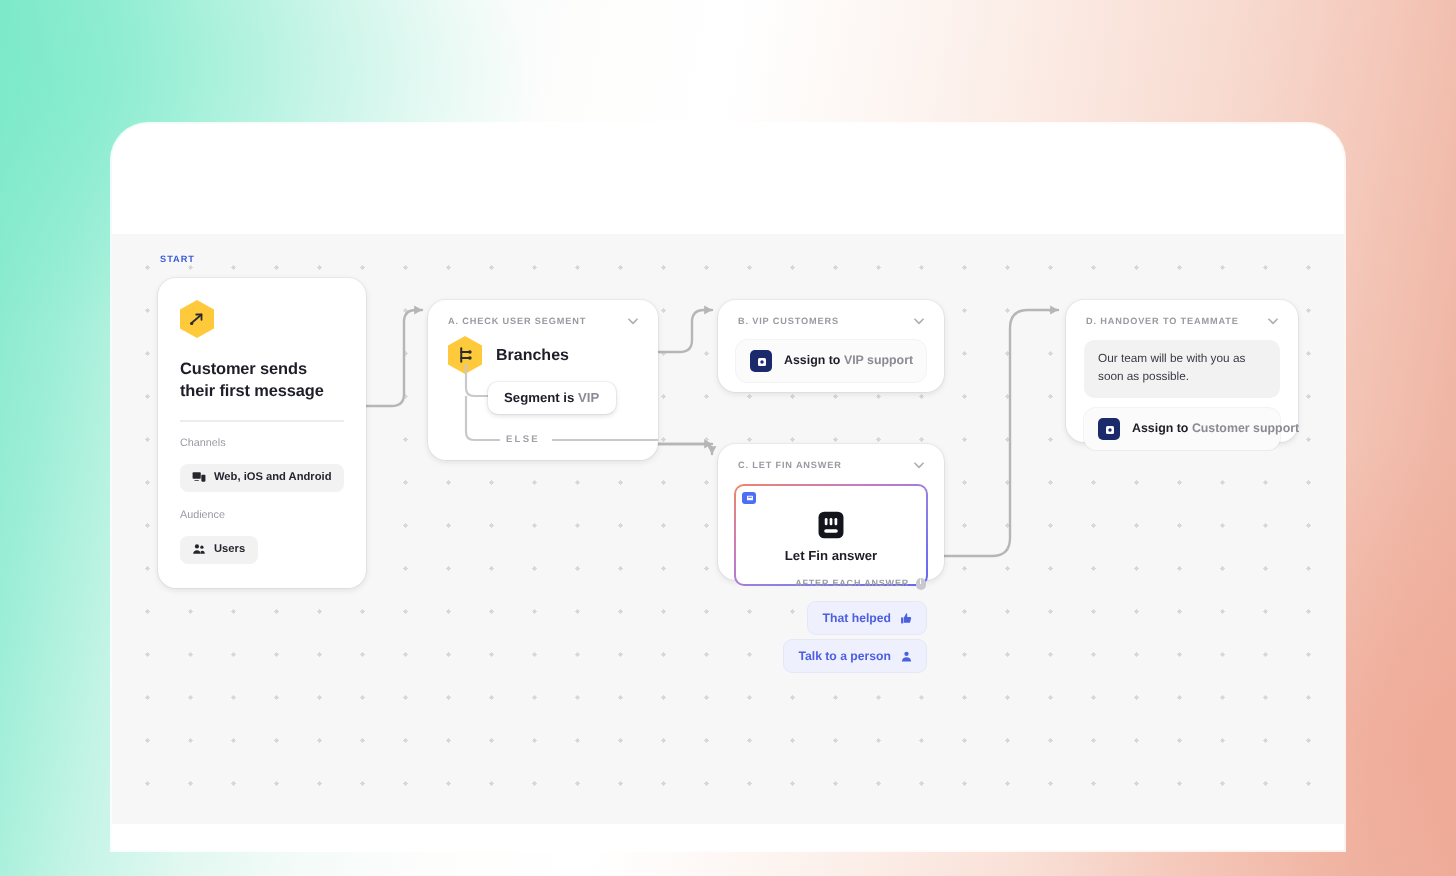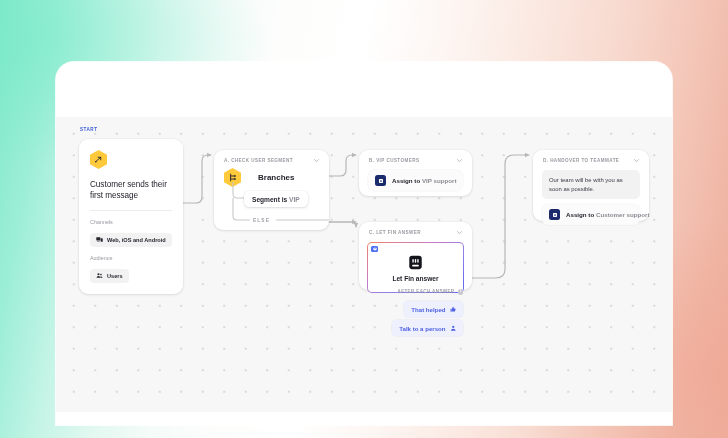--- a/index.html
+++ b/index.html
@@ -145,21 +145,21 @@
   
   #node-trigger {
     left: 23px;
     top: 22px;
     width: 104px;
     padding: 11px 11px 11px 11px;
   }
   #node-trigger .trigger-title {
     margin-top: 10px;
     font-size: 8.2px;
-    font-weight: 400;
+    font-weight: 700;
     color: #1e1e28;
     line-height: 1.36;
     letter-spacing: -.05px;
   }
   .divider {
     height: 1px;
     background: #ececec;
     margin: 9px 0 8px 0;
   }
   .field-label {
@@ -185,21 +185,21 @@
   
   #node-branches {
     left: 158px;
     top: 33px;
     width: 115px;
     height: 80px;
   }
   .branch-row {
     display: flex;
     align-items: center;
-    gap: 17px;
+    gap: 7px;
     padding: 0 0 0 10px;
     margin-top: 1px;
   }
   .branch-title {
     font-size: 8px;
     font-weight: 700;
     color: #1e1e28;
   }
   .branch-pill {
     position: absolute;

